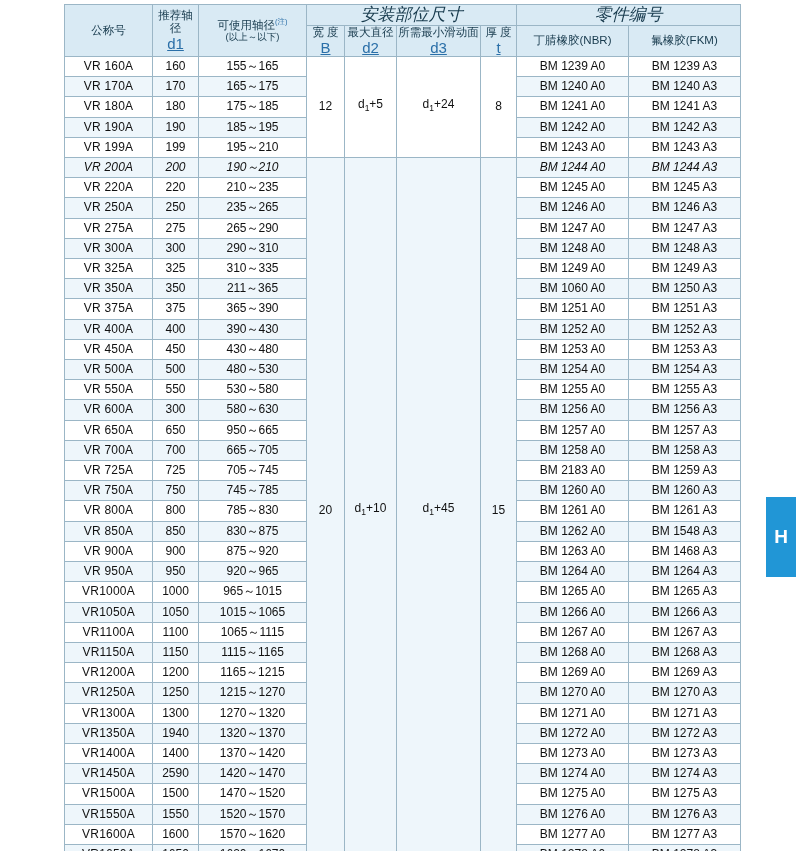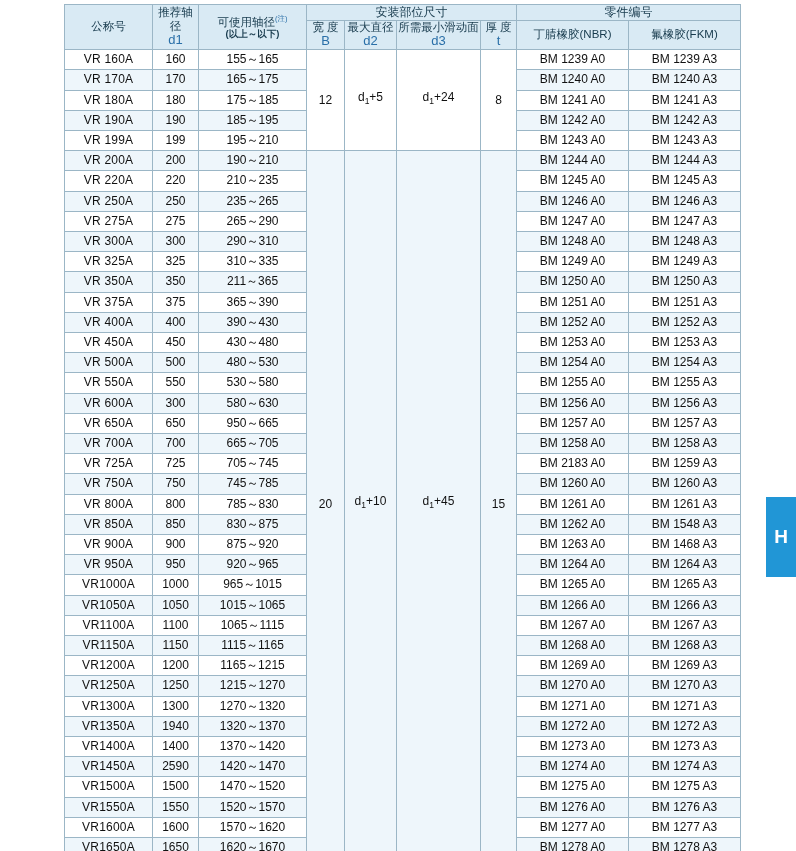--- a/index.html
+++ b/index.html
@@ -2,31 +2,31 @@
 <html><head>
 <meta charset="utf-8">
 <style>
   html,body{margin:0;padding:0;background:#ffffff;}
   body{font-family:"Liberation Sans","DejaVu Sans",sans-serif;}
   #page{position:relative;width:796px;height:851px;overflow:hidden;background:#fff;}
 
   table.spec{border-collapse:collapse;position:absolute;left:64px;top:4px;width:676px;table-layout:fixed;}
   table.spec th,table.spec td{border:1px solid #9bb6c6;padding:0;margin:0;text-align:center;vertical-align:middle;}
   thead th{background:#d9eaf4;color:#173a4d;font-size:11.5px;line-height:1.15;font-weight:normal;}
-  thead th.grp{font-size:12px;height:15px;}
+  thead th.grp{font-size:17px;height:15px;font-style:italic;}
   thead th.sub{height:26px;}
   .sub-main{font-size:11.5px;}
-  .sub-code{font-size:13px;color:#2a6fa8;}
+  .sub-code{font-size:15px;color:#2a6fa8;text-decoration:underline;}
   .supt{font-size:7.5px;vertical-align:super;color:#2a6fa8;}
-  .sub-note{font-size:9.5px;font-weight:bold;}
+  .sub-note{font-size:9.5px;}
 
   tbody td{font-size:12px;color:#111;height:19.2px;line-height:19.2px;background:#fff;}
   tbody tr.alt td{background:#eef6fb;}
   td.name{text-align:left;padding-left:10px;letter-spacing:0.2px;}
-  td.solid-top{border-top:1px solid #9bb6c6 !important;}
+  td.solid-top{border-top:1px solid #9bb6c6 !important;font-style:italic;}
   td.merge{font-size:12px;}
   .sub-d{font-size:8.5px;vertical-align:sub;}
 
   
   col.c-name{width:88px;}
   col.c-d1{width:46px;}
   col.c-range{width:108px;}
   col.c-b{width:38px;}
   col.c-d2{width:52px;}
   col.c-d3{width:84px;}
@@ -179,21 +179,21 @@
           <td class="name">VR  325A</td>
           <td class="">325</td>
           <td class="">310～335</td>
           <td class="">BM 1249 A0</td>
           <td class="">BM 1249 A3</td>
         </tr>
         <tr class="alt">
           <td class="name">VR  350A</td>
           <td class="">350</td>
           <td class="">211～365</td>
-          <td class="">BM 1250 A0</td>
+          <td class="">BM 1060 A0</td>
           <td class="">BM 1250 A3</td>
         </tr>
         <tr>
           <td class="name">VR  375A</td>
           <td class="">375</td>
           <td class="">365～390</td>
           <td class="">BM 1251 A0</td>
           <td class="">BM 1251 A3</td>
         </tr>
         <tr class="alt">

